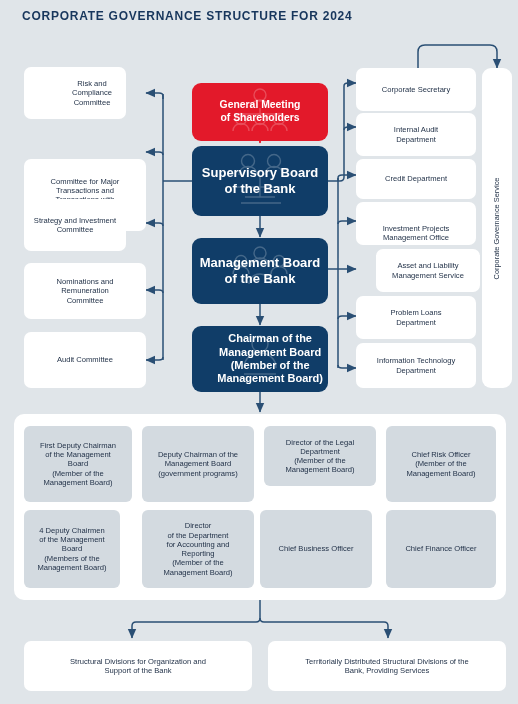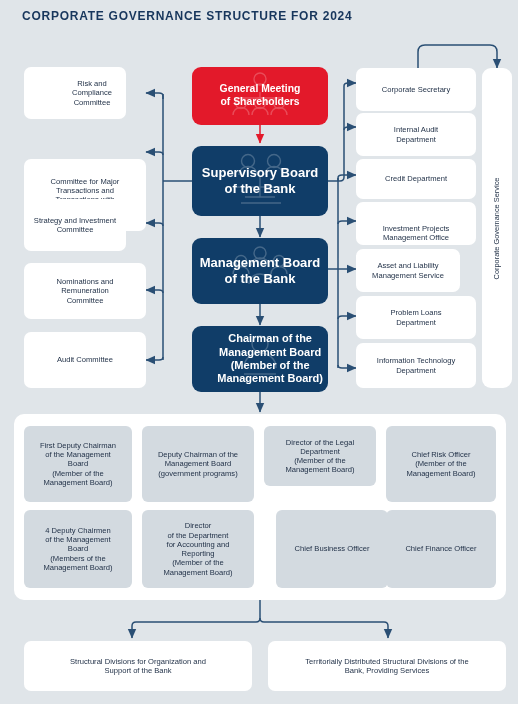--- a/index.html
+++ b/index.html
@@ -35,20 +35,21 @@
     background:#ffffff;
     color:#1d2d44;
     font-size:7.6px;
   }
   .red-node{
     background:#e3192a;
     color:#ffffff;
     font-size:10.4px;font-weight:bold;
     border-radius:9px;
     overflow:hidden;
+    margin-top:16px;
   }
   .navy-node{
     background:#103d68;
     color:#ffffff;
     font-size:13px;font-weight:bold;
     border-radius:9px;
     overflow:hidden;
   }
   .navy-node.small{font-size:11px;justify-content:flex-end;}
   .gray-node{
@@ -232,21 +233,21 @@
     <span>Internal Audit
 Department</span>
   </div>
   <div class="node white-node" style="left:356px;top:159px;width:120px;height:40px;">
     <span>Credit Department</span>
   </div>
   <div class="node white-node" style="left:356px;top:202px;width:120px;height:43px;align-items:flex-end;">
     <span>Investment Projects
 Management Office</span>
   </div>
-  <div class="node white-node" style="left:356px;top:249px;width:104px;height:43px;text-align:center;">
+  <div class="node white-node" style="left:376px;top:249px;width:104px;height:43px;text-align:center;">
     <span>Asset and Liability
 Management Service</span>
   </div>
   <div class="node white-node" style="left:356px;top:296px;width:120px;height:43px;">
     <span>Problem Loans
 Department</span>
   </div>
   <div class="node white-node" style="left:356px;top:343px;width:120px;height:45px;">
     <span>Information Technology
 Department</span>
@@ -275,36 +276,36 @@
 Department
 (Member of the
 Management Board)</span>
   </div>
   <div class="node gray-node" style="left:386px;top:426px;width:110px;height:76px;">
     <span>Chief Risk Officer
 (Member of the
 Management Board)</span>
   </div>
 
-  <div class="node gray-node" style="left:24px;top:510px;width:108px;height:78px;align-items:center;">
+  <div class="node gray-node" style="left:24px;top:510px;width:96px;height:78px;align-items:center;">
     <span>4 Deputy Chairmen
 of the Management
 Board
 (Members of the
 Management Board)</span>
   </div>
   <div class="node gray-node" style="left:142px;top:510px;width:112px;height:78px;">
     <span>Director
 of the Department
 for Accounting and
 Reporting
 (Member of the
 Management Board)</span>
   </div>
-  <div class="node gray-node" style="left:276px;top:510px;width:112px;height:78px;">
+  <div class="node gray-node" style="left:260px;top:510px;width:112px;height:78px;">
     <span>Chief Business Officer</span>
   </div>
   <div class="node gray-node" style="left:386px;top:510px;width:110px;height:78px;">
     <span>Chief Finance Officer</span>
   </div>
 
   <div class="node white-node" style="left:24px;top:641px;width:228px;height:50px;">
     <span>Structural Divisions for Organization and
 Support of the Bank</span>
   </div>

